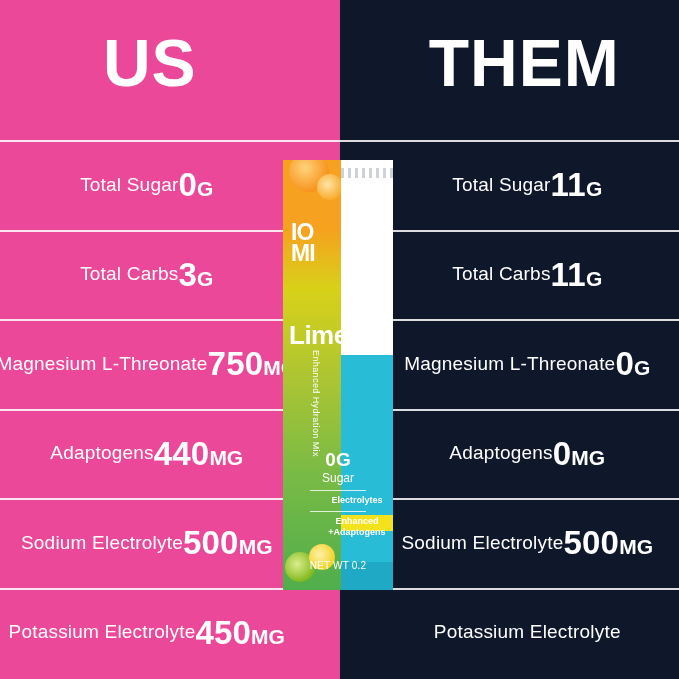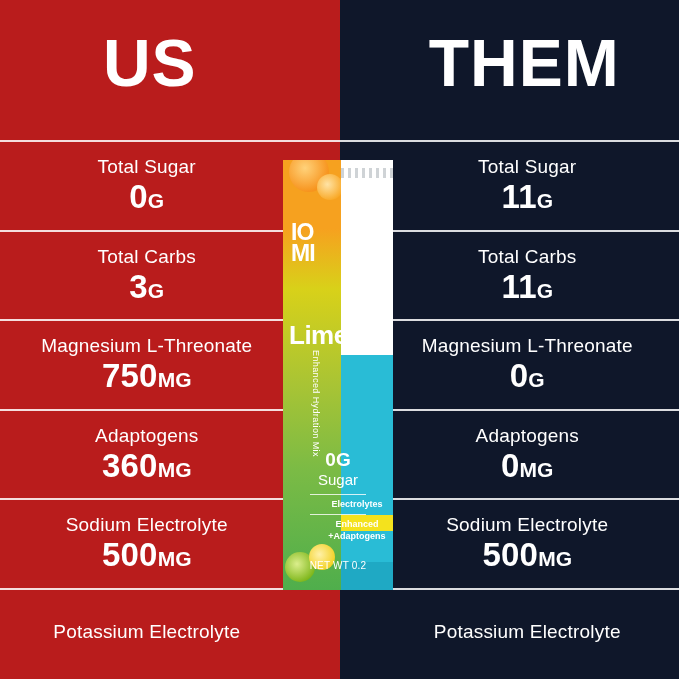--- a/index.html
+++ b/index.html
@@ -20,21 +20,21 @@
     height: 679px;
     display: flex;
   }
 
   .col {
     position: relative;
     width: 50%;
     height: 100%;
     box-sizing: border-box;
   }
-  .col-us { background: #b91c1c; }
+  .col-us { background: #ec4899; }
   .col-them { background: #0f172a; }
 
   .col-title {
     position: absolute;
     top: 30px;
     width: 100%;
     text-align: center;
     color: #ffffff;
     font-size: 66px;
     font-weight: bold;
@@ -50,21 +50,21 @@
     left: 0;
     right: 0;
     bottom: 0;
   }
   .row {
     position: relative;
     height: 89.5px;
     box-sizing: border-box;
     border-top: 2px solid rgba(255,255,255,0.85);
     display: flex;
-    flex-direction: column;
+    flex-direction: row;
     align-items: center;
     justify-content: center;
     color: #ffffff;
   }
   .col-us .row { padding-right: 46px; }
   .col-them .row { padding-left: 36px; }
 
   .row-label {
     font-size: 19px;
     font-weight: normal;
@@ -210,21 +210,21 @@
     width: 110px;
     text-align: center;
     color: #ffffff;
   }
   .claim-big {
     font-size: 19px;
     font-weight: bold;
     line-height: 1.05;
   }
   .claim-sub {
-    font-size: 15px;
+    font-size: 12px;
     line-height: 1.25;
     margin-top: 1px;
   }
   .claim-div {
     width: 56px;
     height: 1px;
     background: rgba(255,255,255,0.8);
     margin: 4px auto;
   }
   .claim-mid {
@@ -271,30 +271,31 @@
         <div class="row-value"><span>3</span><span class="unit">G</span></div>
       </div>
 
       <div class="row">
         <div class="row-label">Magnesium L-Threonate</div>
         <div class="row-value"><span>750</span><span class="unit">MG</span></div>
       </div>
 
       <div class="row">
         <div class="row-label">Adaptogens</div>
-        <div class="row-value"><span>360</span><span class="unit">MG</span></div>
+        <div class="row-value"><span>440</span><span class="unit">MG</span></div>
       </div>
 
       <div class="row">
         <div class="row-label">Sodium Electrolyte</div>
         <div class="row-value"><span>500</span><span class="unit">MG</span></div>
       </div>
 
       <div class="row">
         <div class="row-label">Potassium Electrolyte</div>
+        <div class="row-value"><span>450</span><span class="unit">MG</span></div>
       </div>
 
     </div>
   </div>
 
   <div class="col col-them">
     <div class="col-title">THEM</div>
     <div class="rows">
 
       <div class="row">

